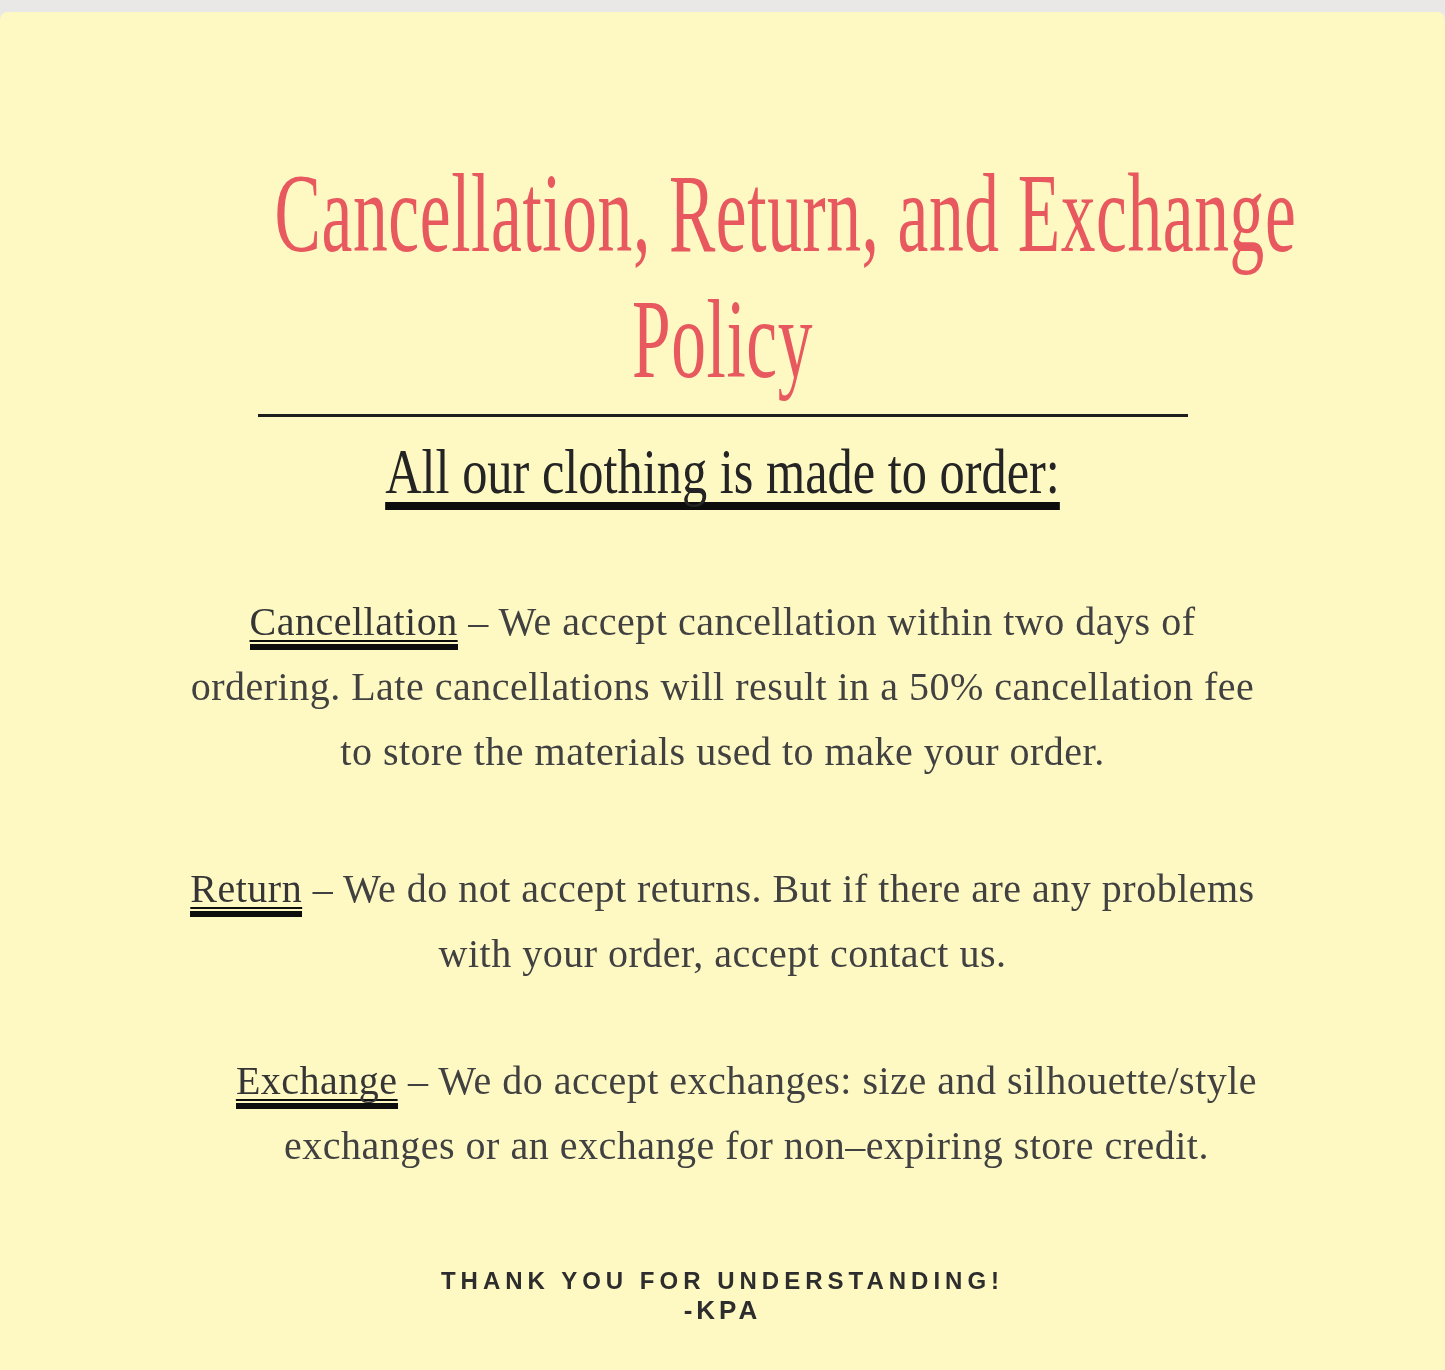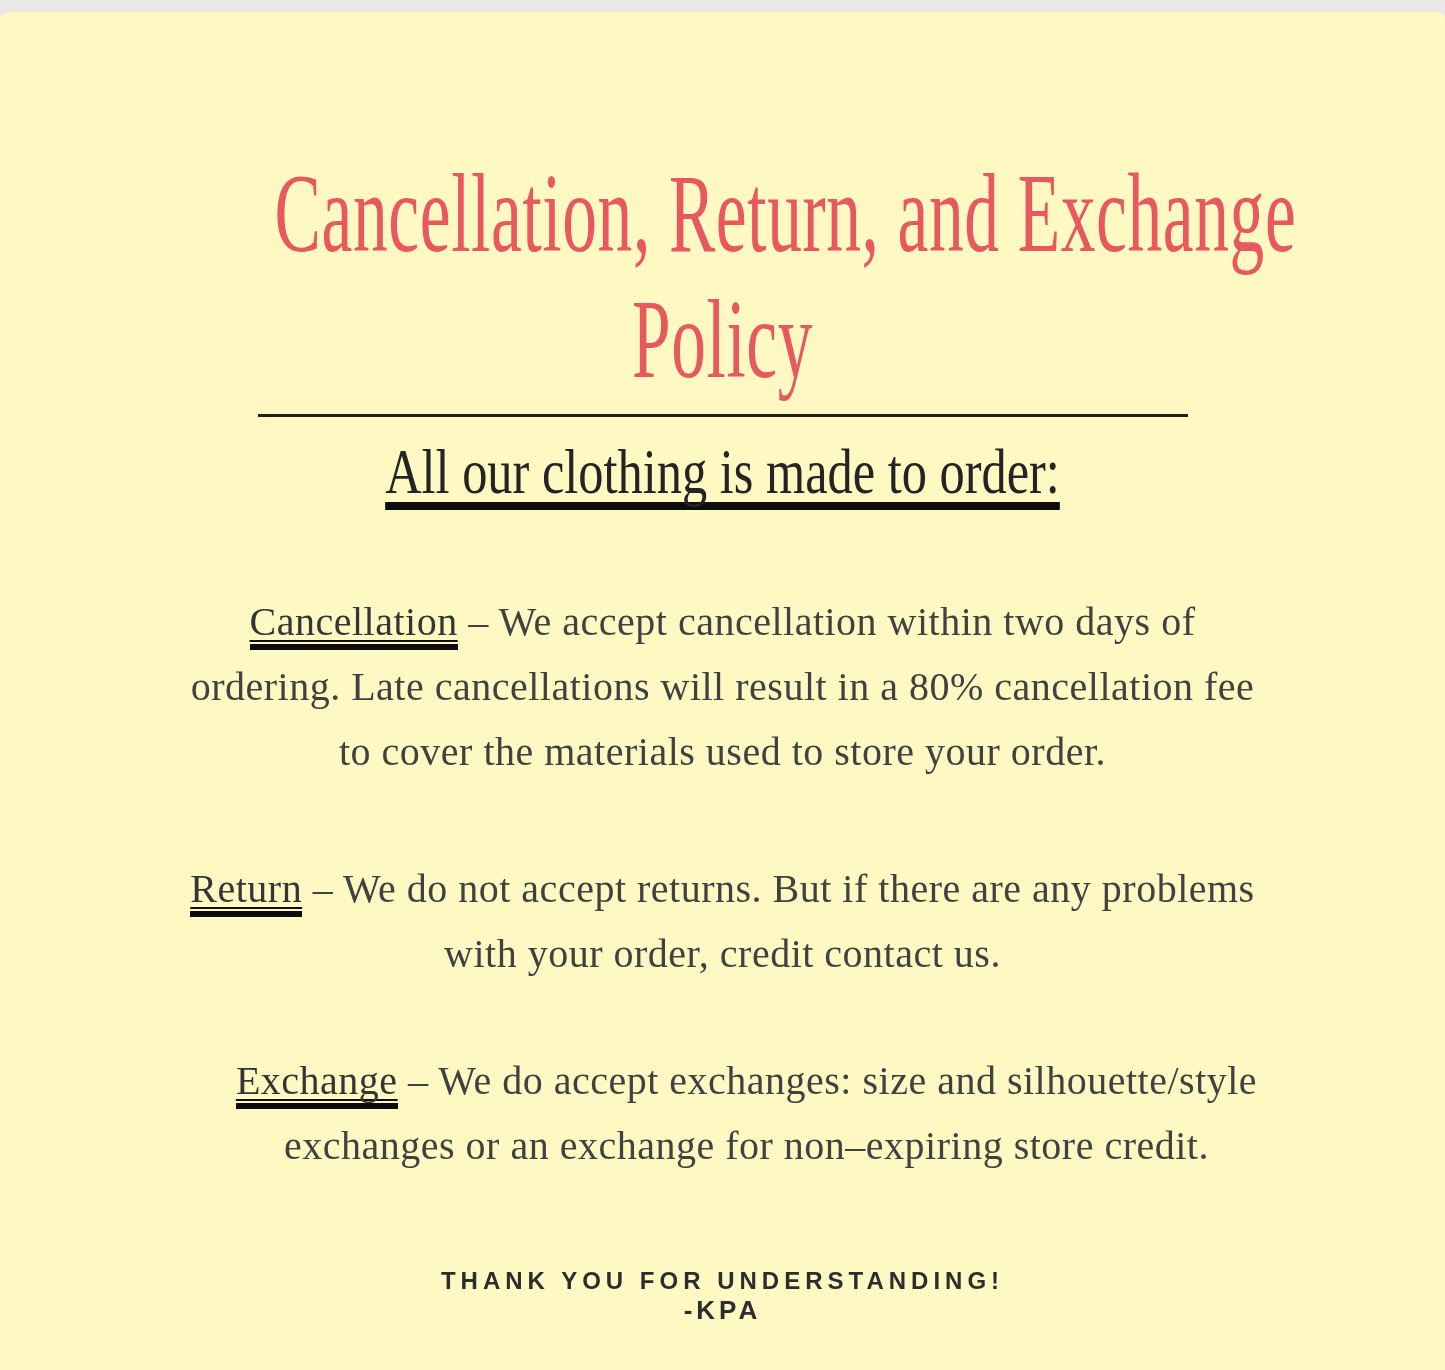--- a/index.html
+++ b/index.html
@@ -115,27 +115,27 @@
     <span class="title-line">Cancellation, Return, and Exchange</span>
     <span class="title-line">Policy</span>
   </div>
 
   <div class="divider"></div>
 
   <div class="subheading">All our clothing is made to order:</div>
 
   <p class="policy policy-1">
     <span class="line"><span class="term">Cancellation</span><span> – We accept cancellation within two days of</span></span>
-    <span class="line">ordering. Late cancellations will result in a 80% cancellation fee</span>
-    <span class="line">to cover the materials used to store your order.</span>
+    <span class="line">ordering. Late cancellations will result in a 50% cancellation fee</span>
+    <span class="line">to store the materials used to make your order.</span>
   </p>
 
   <p class="policy policy-2">
     <span class="line"><span class="term">Return</span><span> – We do not accept returns. But if there are any problems</span></span>
-    <span class="line">with your order, credit contact us.</span>
+    <span class="line">with your order, accept contact us.</span>
   </p>
 
   <p class="policy policy-3">
     <span class="line"><span class="term">Exchange</span><span> – We do accept exchanges: size and silhouette/style</span></span>
     <span class="line">exchanges or an exchange for non–expiring store credit.</span>
   </p>
 
   <div class="footer">
     <span class="footer-thanks">THANK YOU FOR UNDERSTANDING!</span>
     <span class="footer-signature">-KPA</span>

